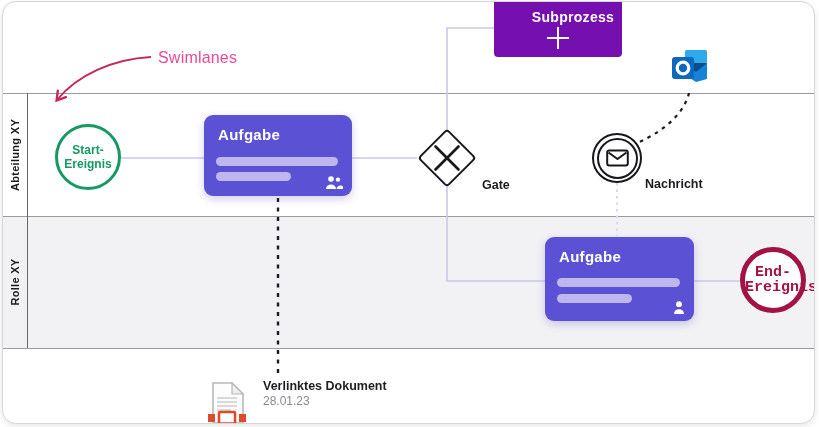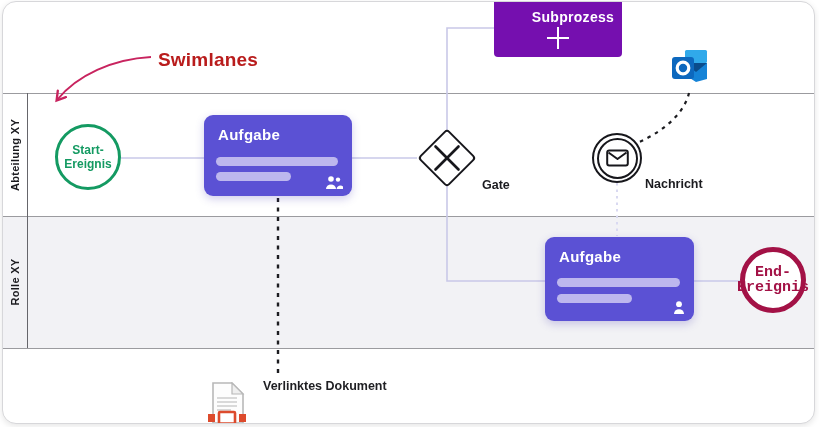--- a/index.html
+++ b/index.html
@@ -9,23 +9,23 @@
           background:#fff; border:1px solid #D7D7DA; border-radius:14px;
           box-shadow:0 2px 6px rgba(0,0,0,.10); overflow:hidden; }
   .abs { position:absolute; }
   
   .lane2-bg { left:0; top:214px; width:100%; height:132px; background:#F2F2F5; }
   .lane-line { left:0; width:100%; height:1px; background:#9B9B9F; }
   .lane-sep  { left:24px; top:91px; width:1px; height:255px; background:#66666B; }
   .lane-label-box { left:0; width:24px; display:flex; align-items:center; justify-content:center; }
   .lane-label-box span { transform:rotate(-90deg); white-space:nowrap; font-size:11px; font-weight:700; color:#1B1B1F; letter-spacing:.3px; }
   
-  .swimlanes-label { left:155px; top:47px; color:#b91c1c; font-size:19px; font-weight:700; letter-spacing:.2px; }
+  .swimlanes-label { left:155px; top:47px; color:#ec4899; font-size:16px; font-weight:400; letter-spacing:.2px; }
   
-  .event { border-radius:50%; background:#fff; display:flex; flex-direction:column; align-items:center; justify-content:center; text-align:center; font-weight:700; line-height:14px; }
+  .event { border-radius:50%; background:#fff; display:flex; flex-direction:column; justify-content:center; text-align:center; font-weight:700; line-height:14px; }
   .start-event { left:52px; top:122px; width:66px; height:66px; border:3px solid #149A62; color:#149A62; font-size:12px; }
   .end-event   { left:737px; top:245px; width:66px; height:66px; border:5px solid #A31246; color:#A31246; font-size:15px; line-height:15px;font-family:Liberation Mono, monospace; }
   
   .task { background:#5B51D4; border-radius:9px; box-shadow:0 3px 8px rgba(70,60,180,.25); color:#fff; }
   .task1 { left:201px; top:113px; width:148px; height:81px; }
   .task2 { left:542px; top:235px; width:149px; height:84px; }
   .task-title { position:absolute; left:14px; top:11px; font-size:15px; font-weight:700; letter-spacing:.3px; }
   .pill { position:absolute; height:9px; border-radius:5px; background:#BDB7EE; }
   .task .icon-br { position:absolute; right:9px; bottom:7px; }
   
@@ -158,16 +158,17 @@
       <line x1="9" y1="16" x2="29" y2="16" stroke="#D9D9D9" stroke-width="1.8"></line>
       <line x1="9" y1="20" x2="29" y2="20" stroke="#D9D9D9" stroke-width="1.8"></line>
       <line x1="9" y1="24" x2="29" y2="24" stroke="#D9D9D9" stroke-width="1.8"></line>
       <line x1="9" y1="28" x2="23" y2="28" stroke="#D9D9D9" stroke-width="1.8"></line>
       <rect x="0" y="32" width="7" height="8" fill="#DD4B2D"></rect>
       <rect x="11" y="30" width="16" height="11.5" rx="1" fill="#fff" stroke="#DD4B2D" stroke-width="2.6"></rect>
       <rect x="31" y="32" width="7" height="8" fill="#DD4B2D"></rect>
     </svg>
     <div class="abs doc-text">
       <div class="doc-title">Verlinktes Dokument</div>
+      <div class="doc-sub">28.01.23</div>
     </div>
 
   </div>
 </div>
 
 </body></html>

